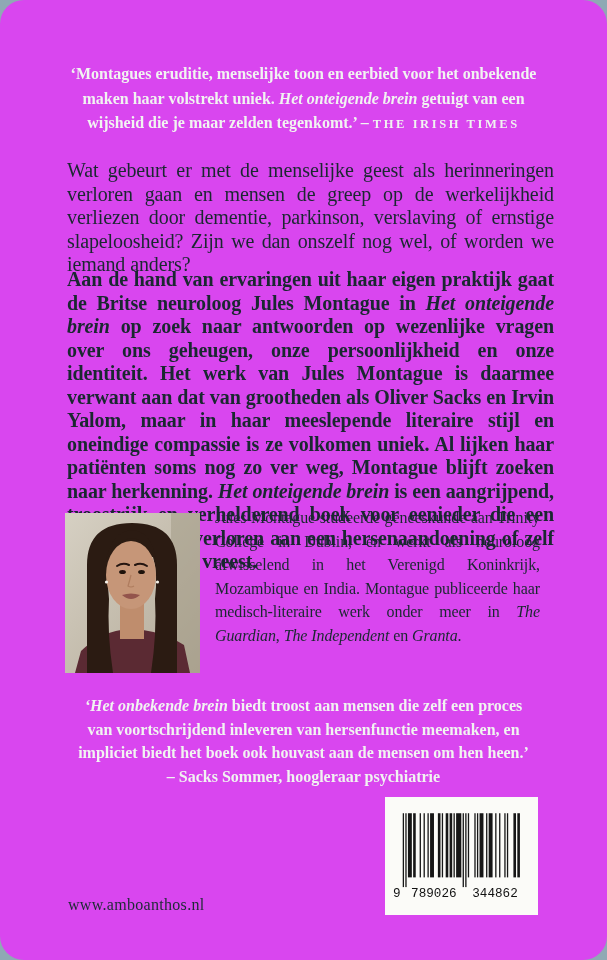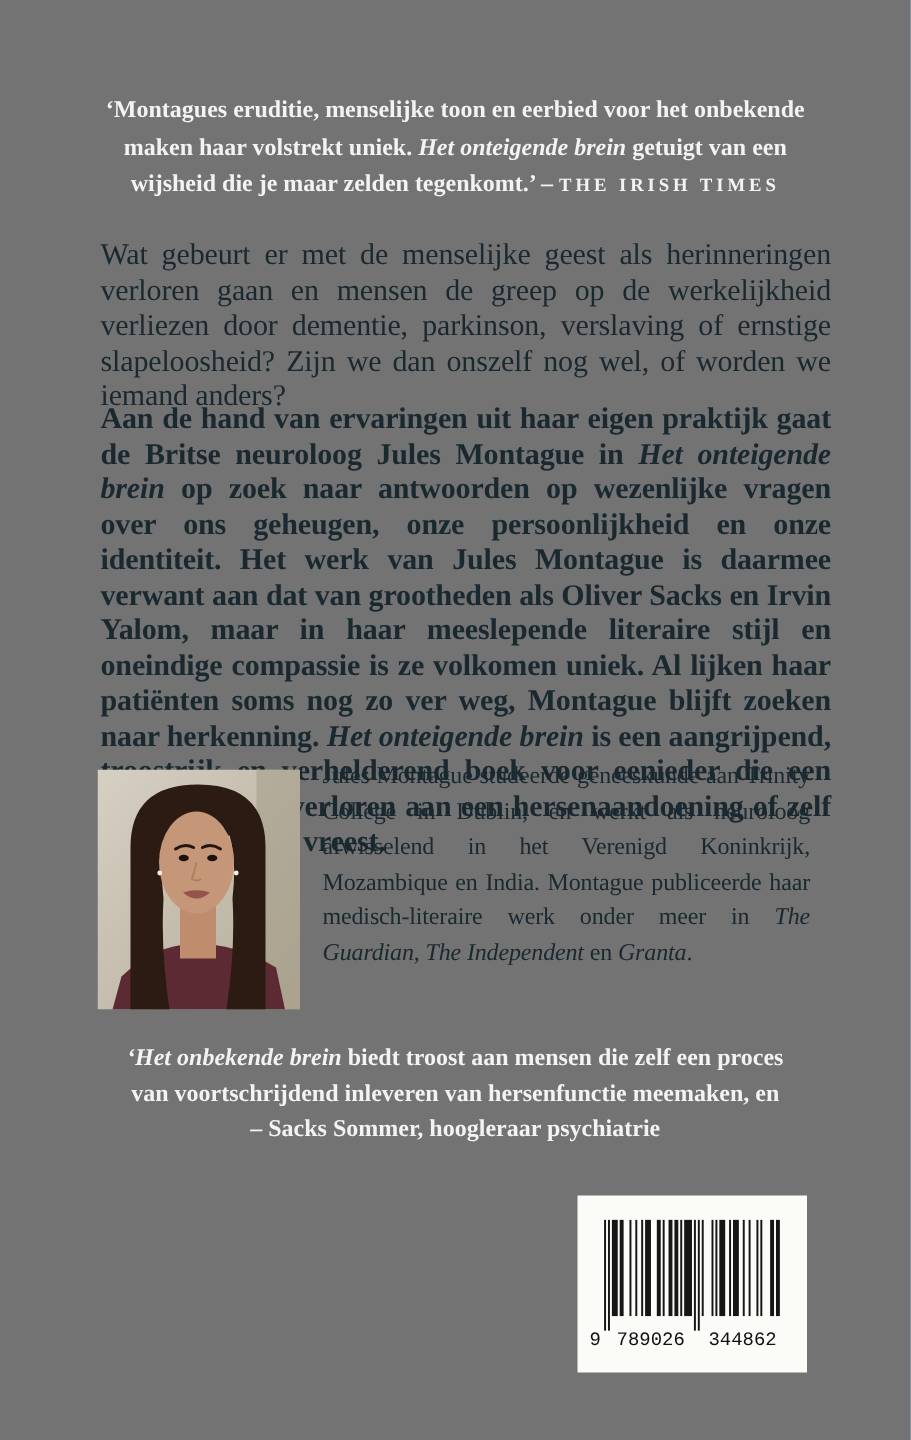--- a/index.html
+++ b/index.html
@@ -1,18 +1,18 @@
 <!DOCTYPE html>
 <html><head>
 <meta charset="utf-8">
 <style>
   html,body{margin:0;padding:0;background:#8fa9b4;}
   .cover{
-    position:relative;width:607px;height:960px;background:#737373;
-    font-family:"Liberation Serif","DejaVu Serif",serif;overflow:hidden;
+    position:relative;width:607px;height:960px;background:#d946ef;
+    font-family:"Liberation Serif","DejaVu Serif",serif;overflow:hidden;border-radius:24px;
   }
   .quote{
     position:absolute;left:30px;width:547px;text-align:center;
     color:#f1f4f1;font-weight:bold;
   }
   .qline{white-space:nowrap;font-size:16px;line-height:24.5px;}
   .qline .book-title{font-style:italic;}
   .source{font-size:12.5px;letter-spacing:2.6px;}
   .top-quote{top:62px;}
   .bottom-quote{top:694px;}
@@ -115,24 +115,28 @@
   </div>
 
   <div class="quote bottom-quote">
     <div class="qline">
       <span class="book-title">‘Het onbekende brein</span><span> biedt troost aan mensen die zelf een proces</span>
     </div>
     <div class="qline">
       <span>van voortschrijdend inleveren van hersenfunctie meemaken, en</span>
     </div>
     <div class="qline">
+      <span>impliciet biedt het boek ook houvast aan de mensen om hen heen.’</span>
+    </div>
+    <div class="qline">
       <span>– Sacks Sommer, hoogleraar psychiatrie</span>
     </div>
   </div>
 
+  <div class="site">www.amboanthos.nl</div>
 
   <div class="barcode-panel">
     <svg id="barcode-svg" width="138" height="92" viewBox="0 0 142 92" xmlns="http://www.w3.org/2000/svg">
         <rect class="bc-bar" x="10.00" y="2" width="1.34" height="76"></rect>
         <rect class="bc-bar" x="12.68" y="2" width="1.34" height="76"></rect>
         <rect class="bc-bar" x="15.36" y="2" width="4.02" height="66"></rect>
         <rect class="bc-bar" x="20.72" y="2" width="2.68" height="66"></rect>
         <rect class="bc-bar" x="27.42" y="2" width="1.34" height="66"></rect>
         <rect class="bc-bar" x="31.44" y="2" width="1.34" height="66"></rect>
         <rect class="bc-bar" x="35.46" y="2" width="1.34" height="66"></rect>

